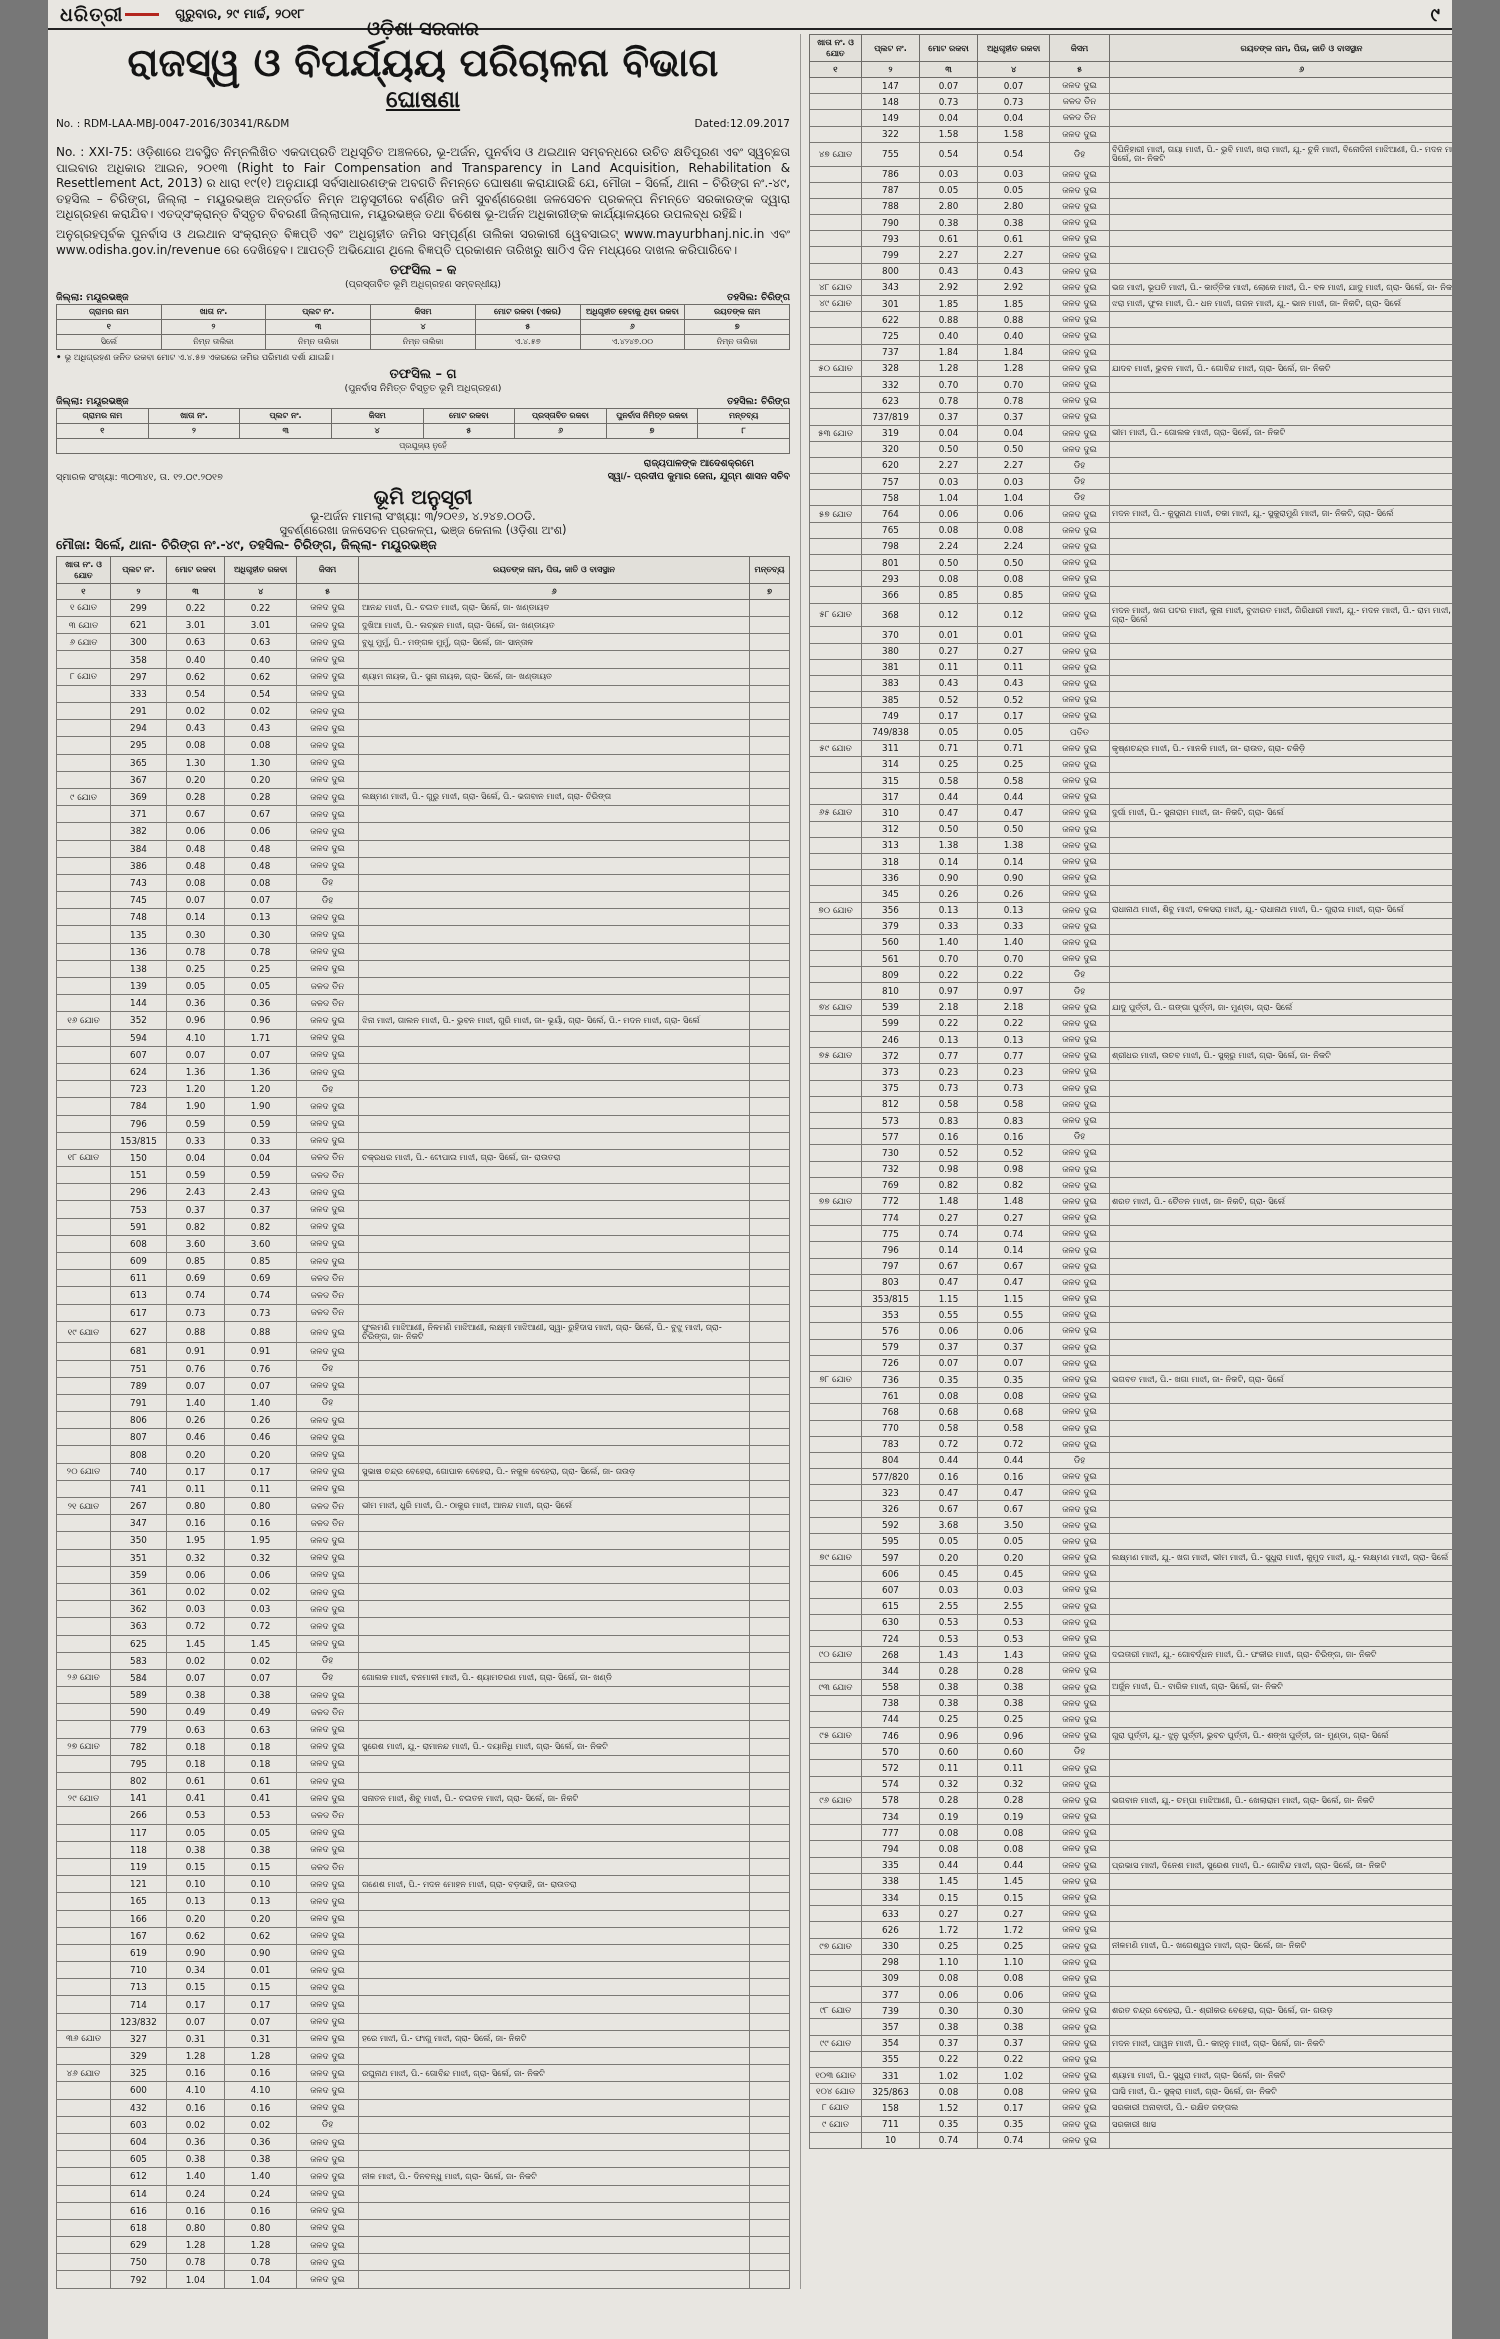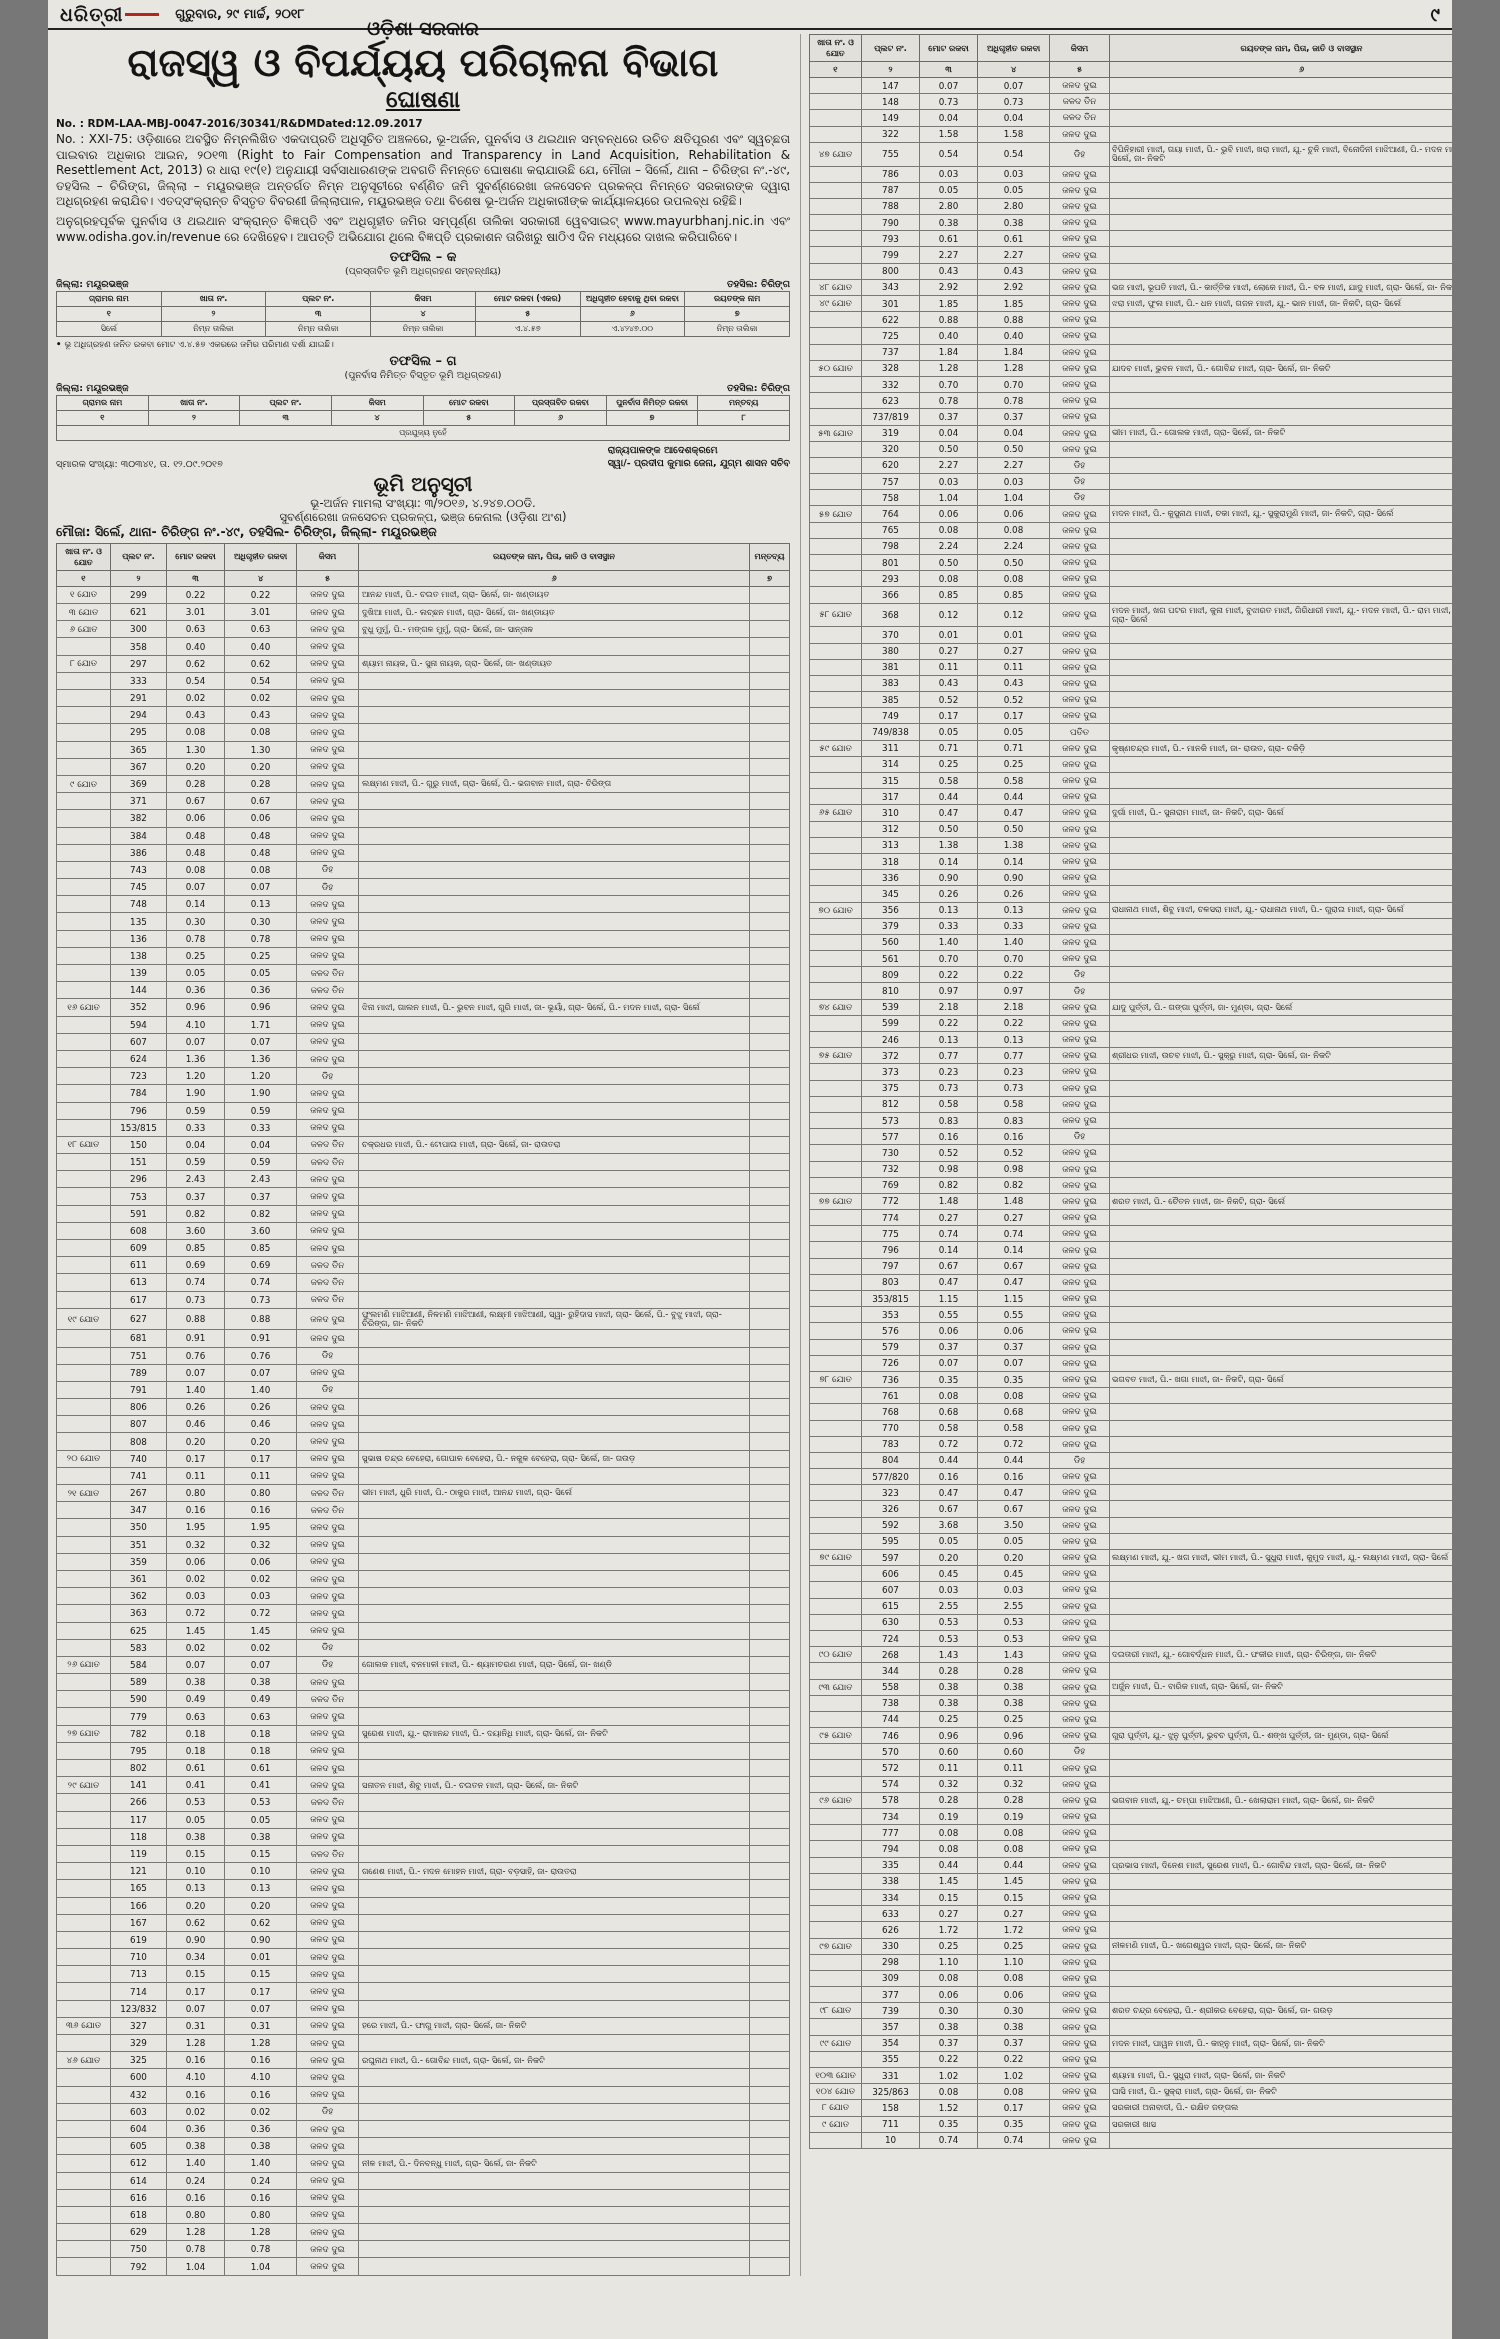--- a/index.html
+++ b/index.html
@@ -19,33 +19,33 @@
   .masthead .m-date { font-size:13px; font-weight:bold; margin-left:16px; }
   .masthead .m-page { margin-left:auto; font-size:19px; font-weight:bold; }
   
   .columns { display:grid; grid-template-columns:734px 740px; column-gap:10px; padding:4px 8px 0 8px; }
   .col-right { border-left:1px solid #9a9894; padding-left:8px; }
   
   .h-center { text-align:center; }
   .h-govt { font-size:19px; font-weight:bold; margin-top:2px; }
   .h-dept { font-size:39px; font-weight:800; line-height:1.08; margin:2px 0; }
   .h-notice { font-size:23px; font-weight:bold; text-decoration:underline; margin:2px 0 4px; }
-  .ref-row { display:flex; font-size:10.5px; font-weight:bold; margin:2px 0 3px; }
+  .ref-row { display:flex; justify-content:space-between; font-size:10.5px; font-weight:normal; margin:2px 0 16px; }
   .body-text { font-size:12px; line-height:1.3; text-align:justify; margin:0 0 4px; }
   
   .sched-title { text-align:center; font-size:13px; font-weight:bold; margin-top:2px; }
   .sched-sub { text-align:center; font-size:9.5px; margin-bottom:1px; }
   .sched-meta { display:flex; justify-content:space-between; font-size:9.5px; font-weight:bold; margin:1px 0; }
   table.mini { width:100%; border-collapse:collapse; table-layout:fixed; border:1.4px solid #444; }
   table.mini th, table.mini td { border:1px solid #6d6b67; font-size:8px; padding:2px 2px; text-align:center; overflow:hidden; }
   .sched-note { font-size:8.5px; margin:2px 0 3px; }
   .sched-note::before { content:"• "; font-weight:bold; }
   
   .memo-row { display:flex; justify-content:space-between; align-items:flex-end; font-size:9.5px; margin:3px 0 2px; }
-  .sign-block { text-align:left; font-weight:bold; line-height:1.35; }
+  .sign-block { text-align:center; font-weight:bold; line-height:1.35; }
   
   .ls-title { text-align:center; font-size:20px; font-weight:bold; margin-top:2px; }
   .ls-line { text-align:center; font-size:11.5px; font-weight:normal; }
   .ls-mouza { text-align:left; font-size:12.5px; font-weight:bold; margin-bottom:3px; }
   
   table.main-table { width:100%; border-collapse:collapse; table-layout:fixed; border:1.6px solid #333; }
   table.main-table th { border:1px solid #6d6b67; font-size:8.2px; font-weight:bold; padding:2px 1px; text-align:center; background:#e2e0da; overflow:hidden; }
   table.main-table td { border:1px solid #7b7975; font-size:8.8px; padding:2.6px 2px; text-align:center; overflow:hidden; white-space:nowrap; }
   table.main-table td.c-name { text-align:left; font-size:8.3px; line-height:1.12; white-space:normal; padding:1px 3px; }
   #right-table td { padding:2.1px 2px; }

